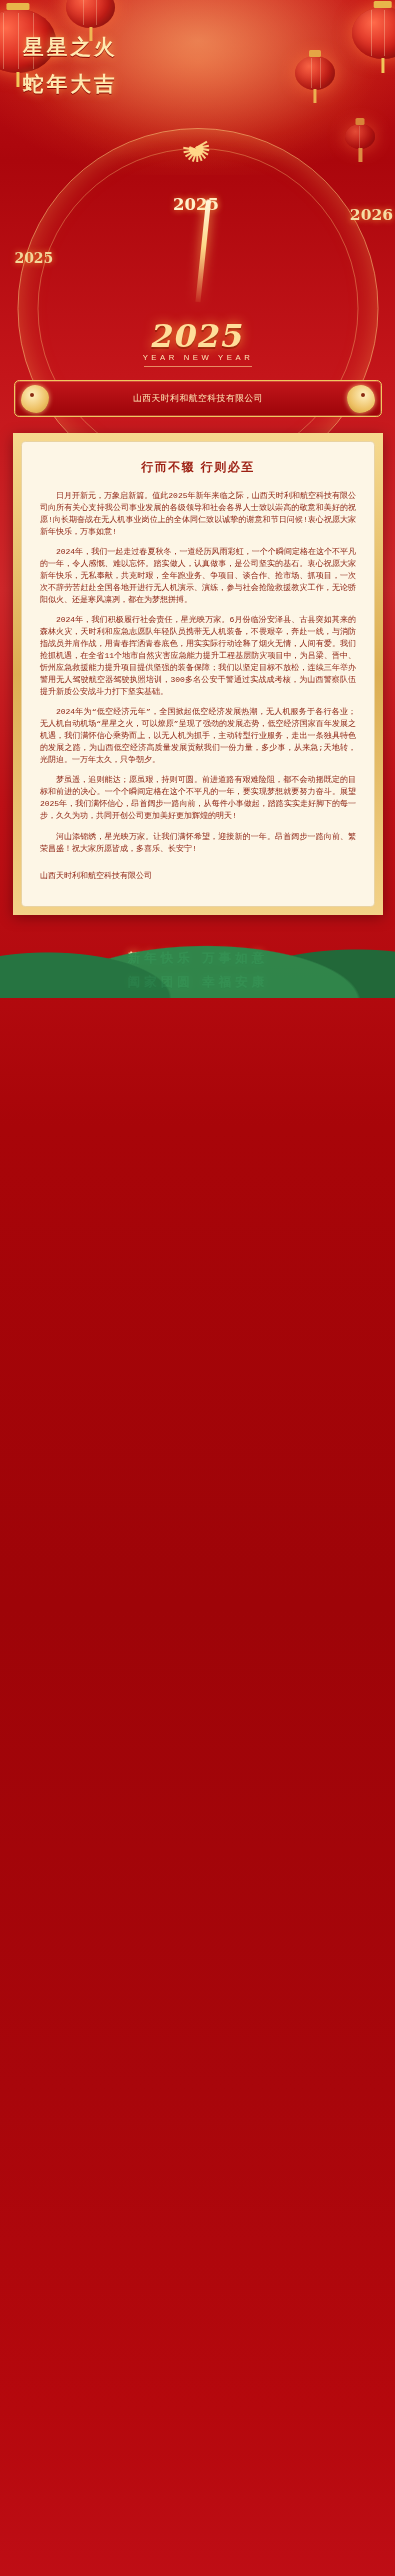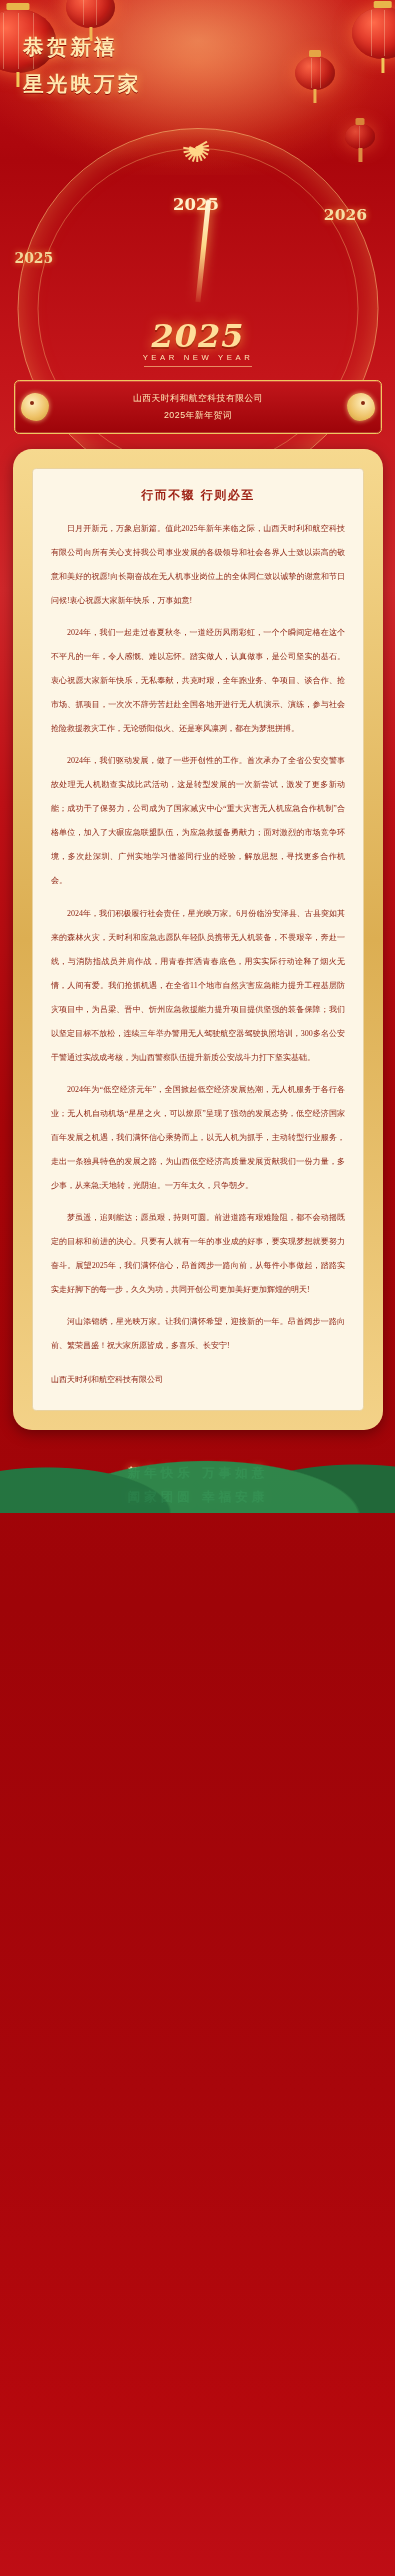--- a/index.html
+++ b/index.html
@@ -88,21 +88,21 @@
     opacity:.85;
   }
   .year {
     position:absolute;
     font-family:"DejaVu Serif","Liberation Serif",serif;
     font-size:15.5px; font-weight:bold; color:#ffe7ae;
     text-shadow:0 0 6.2px rgba(255,170,60,.9);
   }
   .y-prev { left:14.4px; top:142px; font-size:14px; color:#f3d79a; }
   .y-cur  { left:173px; top:87px; font-size:16.5px; color:#fff2cc; }
-  .y-next { right:29px; top:97px; color:#f6dda5; }
+  .y-next { right:3px; top:97px; color:#f6dda5; }
   .hand {
     position:absolute; left:50%; bottom:28px;
     width:5.2px; height:103px;
     background: linear-gradient(180deg, #fff6dd 0%, #ffd98a 45%, rgba(255,200,110,0.1) 100%);
     transform-origin: 50% 100%;
     transform: translateX(-50%) rotate(6deg);
     filter: drop-shadow(0 0 5.2px rgba(255,190,90,.9));
     border-radius: 2.6px 2.6px 0 0;
   }
 
@@ -144,22 +144,22 @@
     content:""; position:absolute; left:34%; top:30%;
     width:4.1px;height:4.1px;border-radius:50%;background:#8a2b12;
   }
   .snake-l { left:5.2px; }
   .snake-r { right:5.2px; transform:translateY(-50%) scaleX(-1); }
 
   
   .card-outer {
     position:relative;
     margin: 15.5px 13.4px 0;
-    padding: 19px;
-    border-radius: 19px;
+    padding: 8px;
+    border-radius: 0;
     background: linear-gradient(180deg,#f6d98f,#dcae52 50%,#f3d288);
     box-shadow: 0 3.1px 13.4px rgba(0,0,0,.35);
     z-index:5;
   }
   .card {
     background: #fdf6e6;
     border-radius: 4.6px;
     border: 0.5px solid #e9d3a2;
     padding: 17.5px 17.5px 23px;
     color:#8d2013;
@@ -167,25 +167,25 @@
   .card h2 {
     margin: 0 0 13.4px;
     text-align:center;
     font-family:"DejaVu Serif","Liberation Serif",serif;
     font-size:12px; font-weight:bold; letter-spacing:1.5px;
     color:#9c1f12;
   }
   .card p {
     margin: 0 0 8.2px;
     font-size:8px;
-    line-height: 24px;
+    line-height: 12px;
     text-align: justify;
     text-indent: 2em;
     color:#8e2414;
-    font-family:Liberation Serif, serif;
+    font-family:Liberation Mono, monospace;
   }
   .sig {
     margin-top: 13.4px;
     text-align: right;
     font-size:8px;
     line-height:15.5px;
     color:#8e2414;
     font-family:"DejaVu Serif","Liberation Serif",serif;
   }
   .sig div:first-child { text-align:left; }
@@ -237,22 +237,22 @@
     </div>
   <div class="lantern l4">
       <span class="rib" style="left:40%"></span>
       <span class="rib" style="left:62%"></span>
     </div>
   <div class="lantern l5">
       <span class="rib" style="left:45%"></span>
     </div>
 
   <div class="header">
-    <h1>恭贺新禧</h1>
-    <h1>星光映万家</h1>
+    <h1>星星之火</h1>
+    <h1>蛇年大吉</h1>
   </div>
 
   <div class="dial">
     <div class="dial-ring"></div>
     <div class="dial-ring2"></div>
     <div id="ticks">
         <div class="tick" style="--r: 160px; transform: translate(-50%, 0px) rotate(-120deg) translateY(-160px); top: 201px; height: 13.4px; opacity: 0.95;"></div>
         <div class="tick" style="--r: 160px; transform: translate(-50%, 0px) rotate(-116deg) translateY(-160px); top: 201px; height: 7.2px; opacity: 0.6;"></div>
         <div class="tick" style="--r: 160px; transform: translate(-50%, 0px) rotate(-112deg) translateY(-160px); top: 201px; height: 7.2px; opacity: 0.6;"></div>
         <div class="tick" style="--r: 160px; transform: translate(-50%, 0px) rotate(-108deg) translateY(-160px); top: 201px; height: 7.2px; opacity: 0.6;"></div>
@@ -322,33 +322,31 @@
   <div class="logo-wrap">
     <div class="logo-2025">2025</div>
     <div class="logo-hny">YEAR NEW YEAR</div>
     <div class="logo-rule"></div>
   </div>
 
   <div class="plaque">
     <div class="snake snake-l"></div>
     <div class="snake snake-r"></div>
     <div class="pl-line">山西天时利和航空科技有限公司</div>
-    <div class="pl-line">2025年新年贺词</div>
   </div>
 
   <div class="card-outer">
     <div class="card">
       <h2>行而不辍 行则必至</h2>
       <div id="letter-paras">
           <p>日月开新元，万象启新篇。值此2025年新年来临之际，山西天时利和航空科技有限公司向所有关心支持我公司事业发展的各级领导和社会各界人士致以崇高的敬意和美好的祝愿!向长期奋战在无人机事业岗位上的全体同仁致以诚挚的谢意和节日问候!衷心祝愿大家新年快乐，万事如意!</p>
           <p>2024年，我们一起走过春夏秋冬，一道经历风雨彩虹，一个个瞬间定格在这个不平凡的一年，令人感慨、难以忘怀。踏实做人，认真做事，是公司坚实的基石。衷心祝愿大家新年快乐，无私奉献，共克时艰，全年跑业务、争项目、谈合作、抢市场、抓项目，一次次不辞劳苦赶赴全国各地开进行无人机演示、演练，参与社会抢险救援教灾工作，无论骄阳似火、还是寒风凛冽，都在为梦想拼搏。</p>
-          <p>2024年，我们驱动发展，做了一些开创性的工作。首次承办了全省公安交警事故处理无人机勘查实战比武活动，这是转型发展的一次新尝试，激发了更多新动能；成功干了保努力，公司成为了国家减灾中心“重大灾害无人机应急合作机制”合格单位，加入了大碾应急联盟队伍，为应急救援备勇献力；面对激烈的市场竞争环境，多次赴深圳、广州实地学习借鉴同行业的经验，解放思想，寻找更多合作机会。</p>
           <p>2024年，我们积极履行社会责任，星光映万家。6月份临汾安泽县、古县突如其来的森林火灾，天时利和应急志愿队年轻队员携带无人机装备，不畏艰辛，奔赴一线，与消防指战员并肩作战，用青春挥洒青春底色，用实实际行动诠释了烟火无情，人间有爱。我们抢抓机遇，在全省11个地市自然灾害应急能力提升工程基层防灾项目中，为吕梁、晋中、忻州应急救援能力提升项目提供坚强的装备保障；我们以坚定目标不放松，连续三年举办警用无人驾驶航空器驾驶执照培训，300多名公安干警通过实战成考核，为山西警察队伍提升新质公安战斗力打下坚实基础。</p>
           <p>2024年为“低空经济元年”，全国掀起低空经济发展热潮，无人机服务于各行各业；无人机自动机场“星星之火，可以燎原”呈现了强劲的发展态势，低空经济国家百年发展之机遇，我们满怀信心乘势而上，以无人机为抓手，主动转型行业服务，走出一条独具特色的发展之路，为山西低空经济高质量发展贡献我们一份力量，多少事，从来急;天地转，光阴迫。一万年太久，只争朝夕。</p>
-          <p>梦虽遥，追则能达；愿虽艰，持则可圆。前进道路有艰难险阻，都不会动摇既定的目标和前进的决心。只要有人就有一年的事业成的好事，要实现梦想就要努力奋斗。展望2025年，我们满怀信心，昂首阔步一路向前，从每件小事做起，踏路实实走好脚下的每一步，久久为功，共同开创公司更加美好更加辉煌的明天!</p>
+          <p>梦虽遥，追则能达；愿虽艰，持则可圆。前进道路有艰难险阻，都不会动摇既定的目标和前进的决心。一个个瞬间定格在这个不平凡的一年，要实现梦想就要努力奋斗。展望2025年，我们满怀信心，昂首阔步一路向前，从每件小事做起，踏路实实走好脚下的每一步，久久为功，共同开创公司更加美好更加辉煌的明天!</p>
           <p>河山添锦绣，星光映万家。让我们满怀希望，迎接新的一年。昂首阔步一路向前、繁荣昌盛！祝大家所愿皆成，多喜乐、长安宁!</p>
         </div>
       <div class="sig">
         <div>山西天时利和航空科技有限公司</div>
       </div>
     </div>
   </div>
 
   <div class="footer">
     <div class="f-line">新年快乐  万事如意</div>

